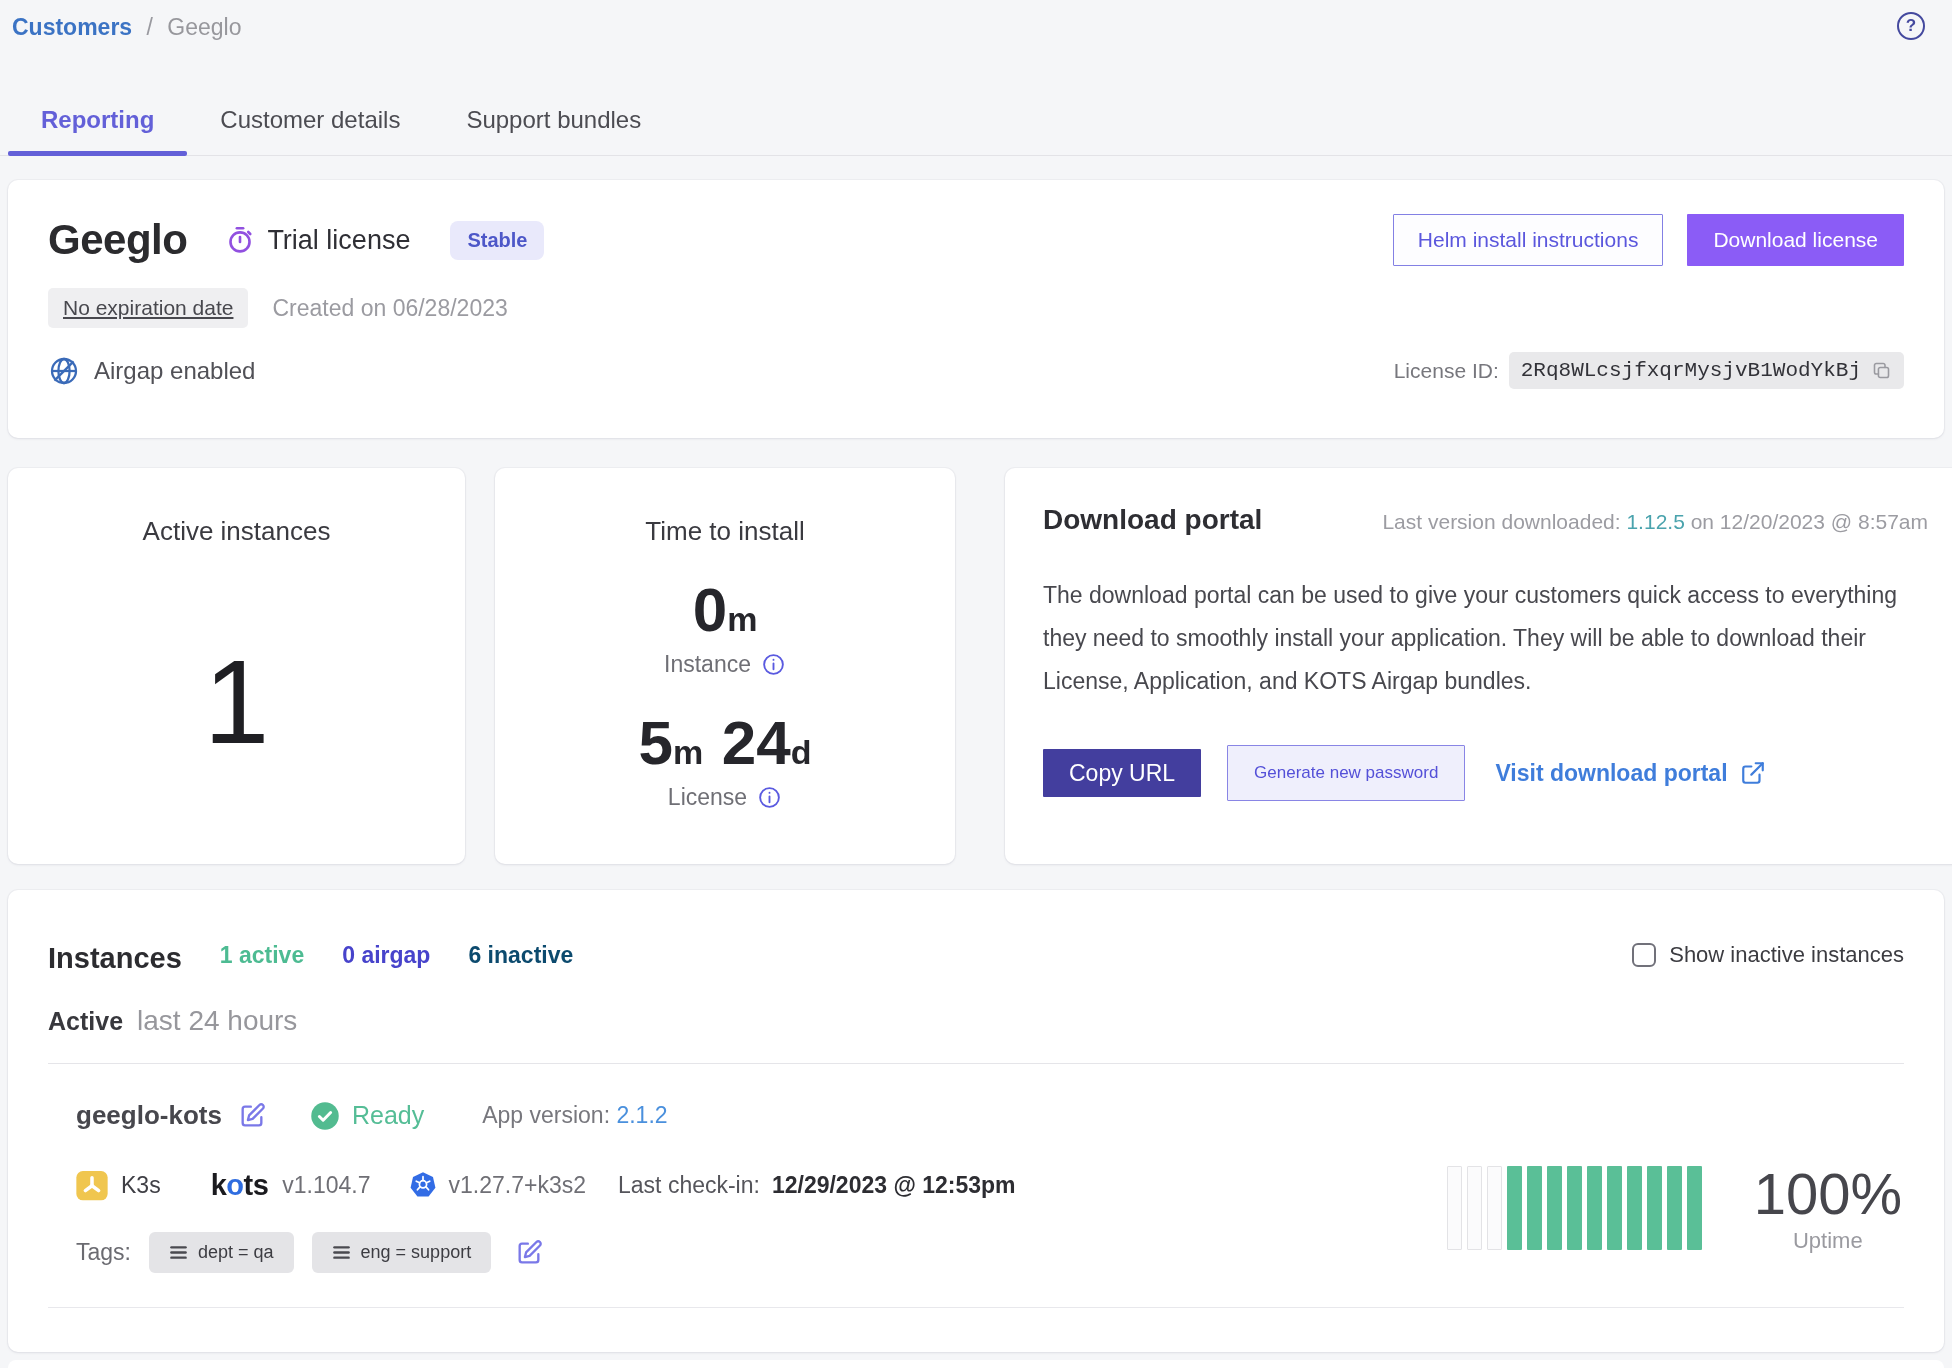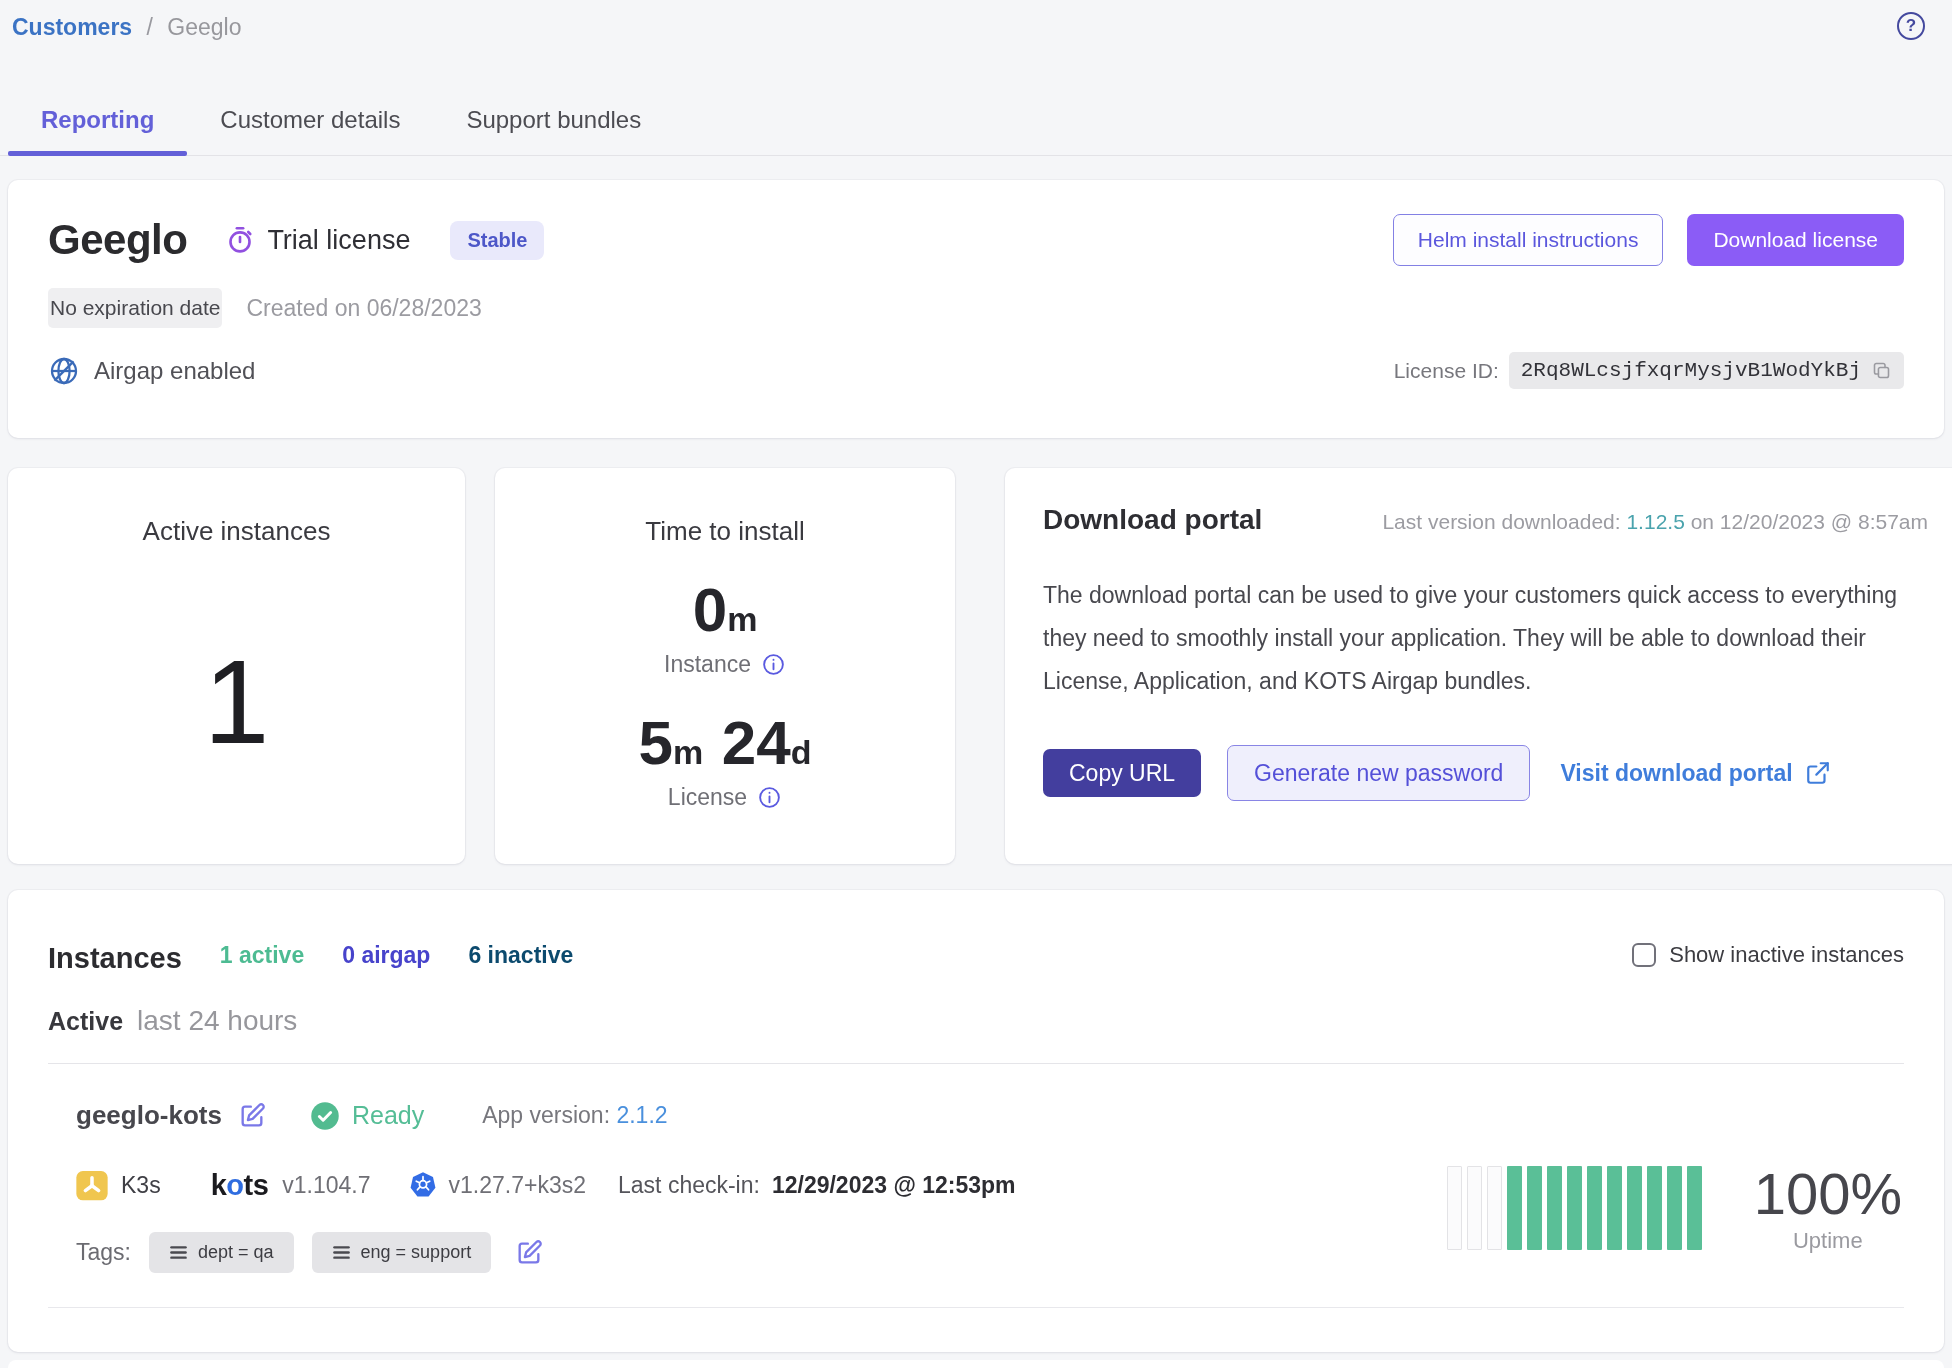--- a/index.html
+++ b/index.html
@@ -31,28 +31,28 @@
 
   
   .license-card { left:8px; top:180px; width:1936px; height:258px; padding:34px 40px 0 40px; }
   .lc-row1 { display:flex; align-items:center; }
   .customer-name { font-size:42px; font-weight:700; color:#2b2b2e; letter-spacing:-0.5px; }
   .license-type { display:flex; align-items:center; margin-left:38px; }
   .license-type .txt { font-size:27px; color:#2f2f35; margin-left:12px; }
   .badge-stable { margin-left:40px; background:#e9e9fb; color:#4d57c8; font-size:20px;
                   font-weight:600; padding:8px 17px; border-radius:8px; }
   .lc-buttons { margin-left:auto; display:flex; gap:24px; }
-  .btn { border-radius:7px; font-size:21px; display:flex; align-items:center;
+  .btn { border-radius:1px; font-size:21px; display:flex; align-items:center;
          justify-content:center; cursor:pointer; white-space:nowrap; }
   .btn-outline-purple { height:52px; padding:0 24px; background:#fdfdff;
          border:1px solid #8380e4; color:#5b57dd; }
   .btn-purple { height:52px; padding:0 26px; background:#8b5cf6; color:#fff; border:none; }
   .lc-row2 { display:flex; align-items:center; margin-top:22px; }
-  .badge-gray { background:#efeff1; color:#48484e; font-size:21px; padding:8px 2px;
-                border-radius:5px; }
+  .badge-gray { background:#efeff1; color:#48484e; font-size:21px; padding:8px 15px;
+                border-radius:5px;text-decoration:underline; }
   .created { margin-left:24px; font-size:23px; color:#9b9ba1; }
   .lc-row3 { display:flex; align-items:center; margin-top:24px; }
   .airgap-label { font-size:24px; color:#515157; margin-left:14px; }
   .license-id-group { margin-left:auto; display:flex; align-items:center; }
   .license-id-label { font-size:21px; color:#77777d; margin-right:10px; }
   .license-id-chip { background:#e9e9eb; border-radius:5px; padding:7px 12px;
         font-family:"Liberation Mono","DejaVu Sans Mono",monospace; font-size:21px;
         color:#323238; display:flex; align-items:center; }
   .license-id-chip .copy { margin-left:10px; cursor:pointer; display:flex; }
 
@@ -74,21 +74,21 @@
   .portal-head { display:flex; align-items:baseline; }
   .portal-title { font-size:28px; font-weight:700; color:#2e2e33; }
   .last-version { margin-left:auto; font-size:21px; color:#9c9ca2; }
   .last-version .ver { color:#4aa3ad; }
   .portal-desc { margin-top:38px; font-size:23px; line-height:43px; color:#48484e;
                  width:870px; }
   .portal-actions { margin-top:42px; display:flex; align-items:center; }
   .btn-dark { height:48px; padding:0 26px; background:#433e9e; color:#fff; border:none;
               font-size:23px; }
   .btn-light-purple { height:56px; padding:0 26px; margin-left:26px; background:#efeffc;
-              border:1px solid #8985e5; color:#5450d8; font-size:23px; }
+              border:1px solid #8985e5; color:#5450d8; font-size:17px; }
   .visit-link { margin-left:30px; display:flex; align-items:center; gap:12px;
               color:#3f7ddb; font-size:23px; font-weight:600; cursor:pointer; }
 
   
   .instances-card { left:8px; top:890px; width:1936px; height:462px; padding:38px 40px 0 40px; }
   .inst-head { display:flex; align-items:flex-start;margin-top:14px; }
   .inst-title { font-size:29px; font-weight:700; color:#2c2c30; }
   .count { font-size:23px; font-weight:600; margin-left:38px; cursor:pointer; }
   .count.active-c { color:#4dbb92; }
   .count.airgap-c { color:#4743cb; }

